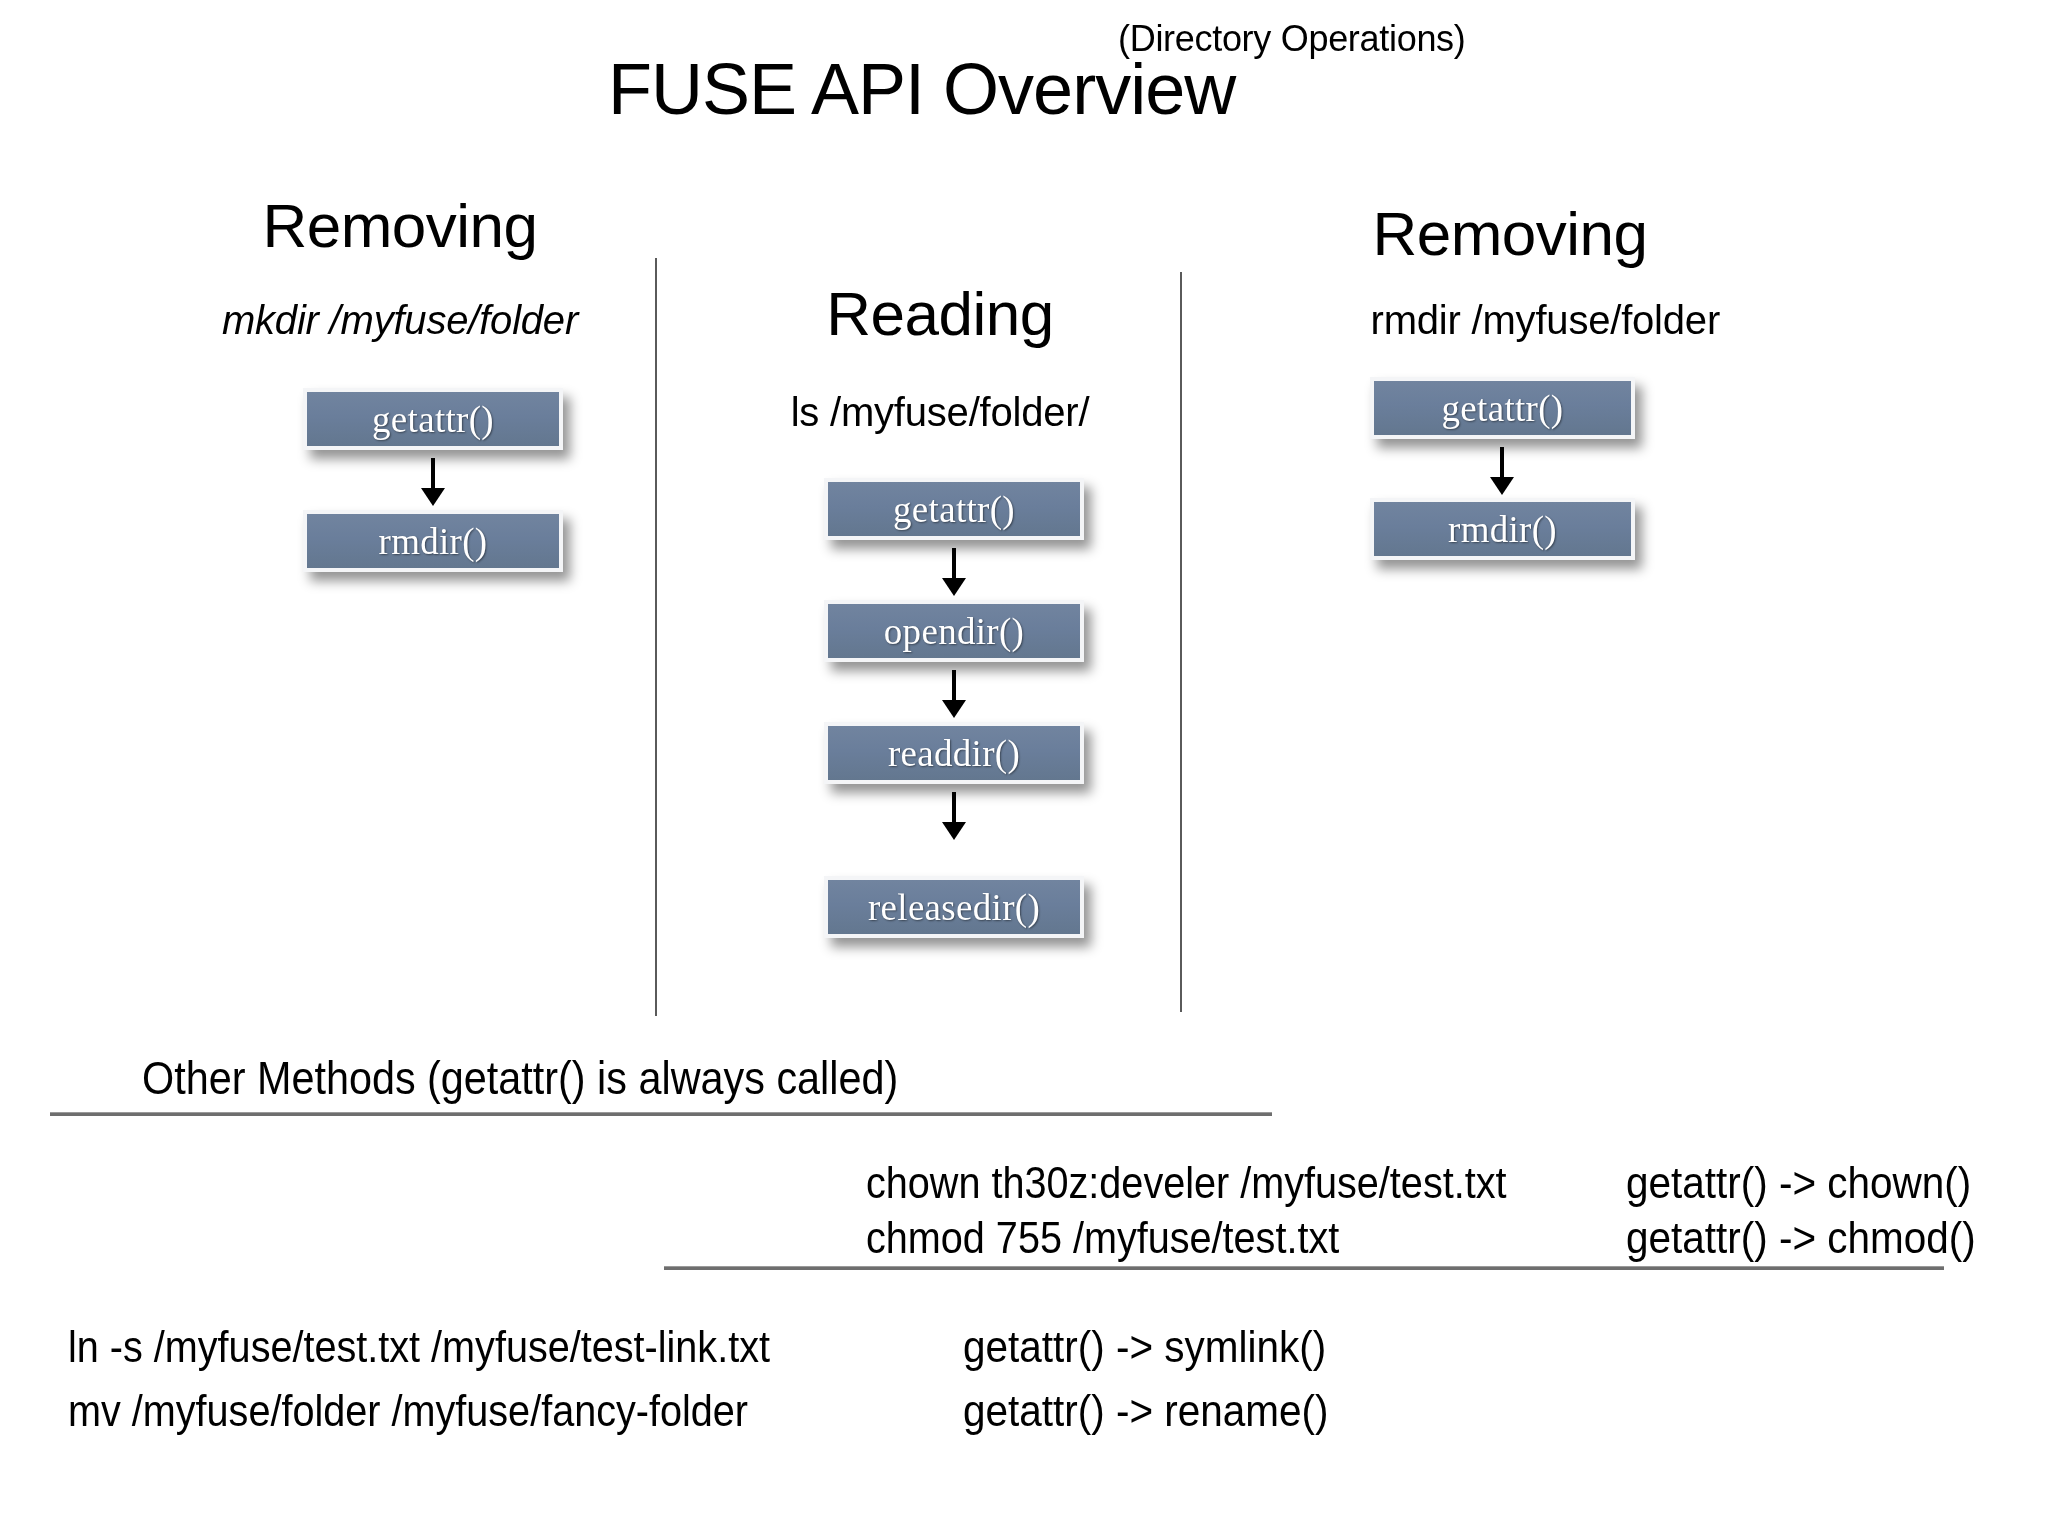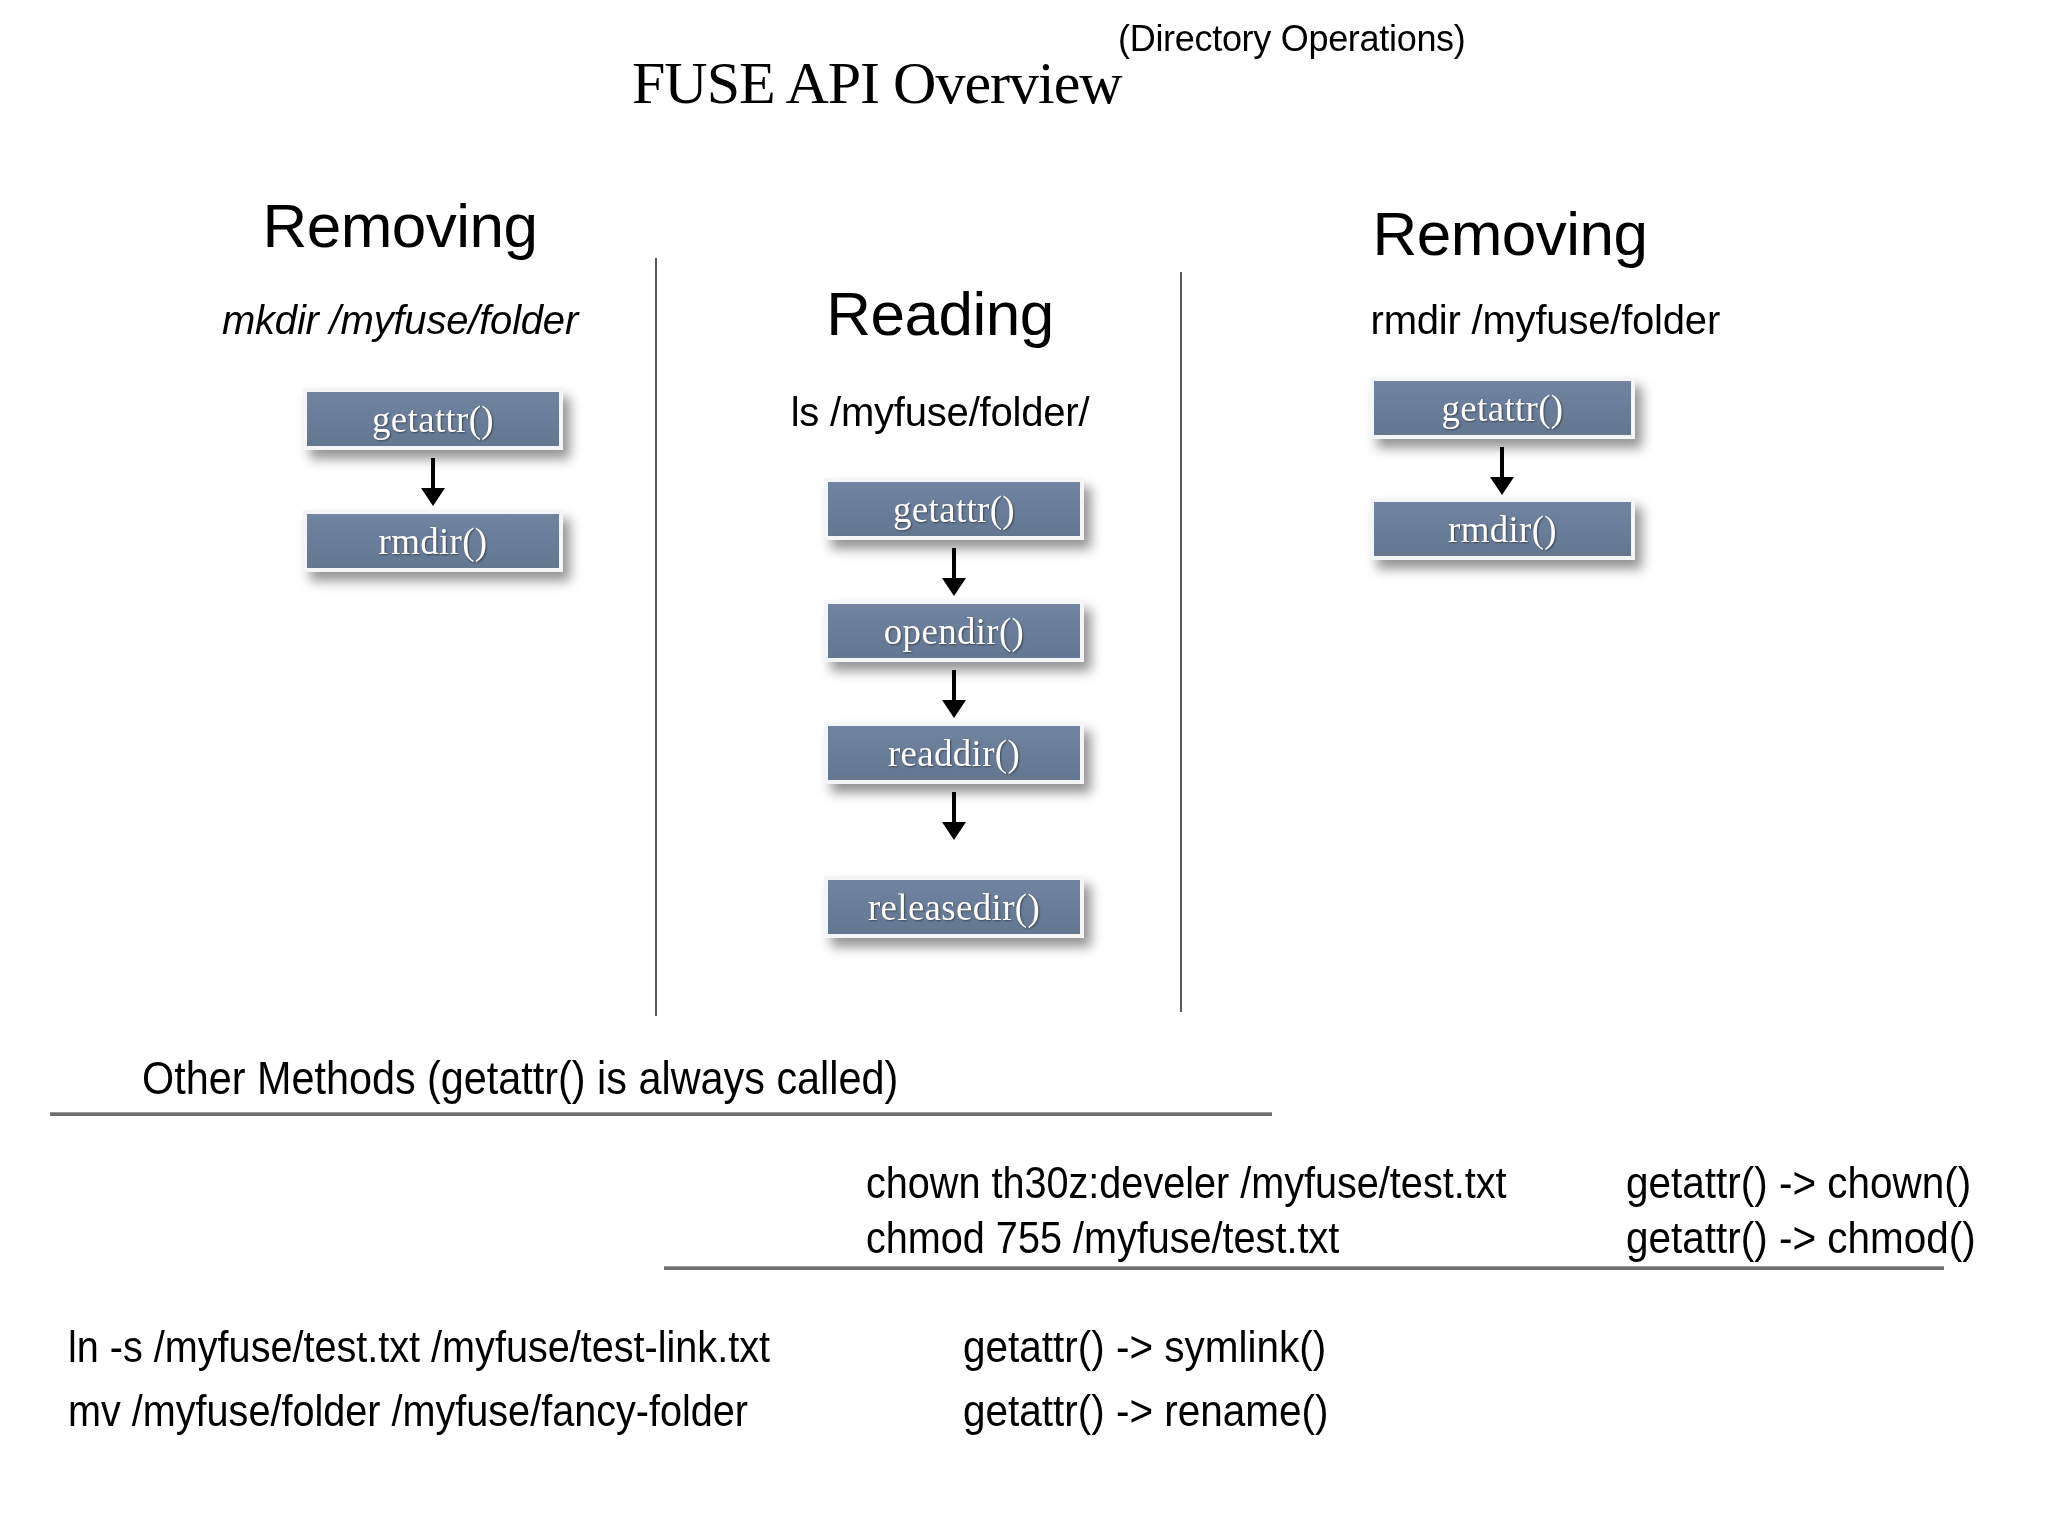--- a/index.html
+++ b/index.html
@@ -22,24 +22,24 @@
   
   #title-subtitle {
     left: 1118px;
     top: 18px;
     font-size: 36px;
     font-family: "Liberation Sans", sans-serif;
     letter-spacing: -0.3px;
     white-space: nowrap;
   }
   #page-title {
-    left: 632px;
+    left: 608px;
     top: 52px;
-    font-size: 60px;
-    font-family: Liberation Serif, serif;
+    font-size: 72px;
+    font-family: Liberation Sans, sans-serif;
     letter-spacing: -1px;
     white-space: nowrap;
     line-height: 1.05;
   }
 
   
   .col-heading {
     font-size: 62px;
     font-family: "Liberation Sans", sans-serif;
     letter-spacing: -0.5px;

